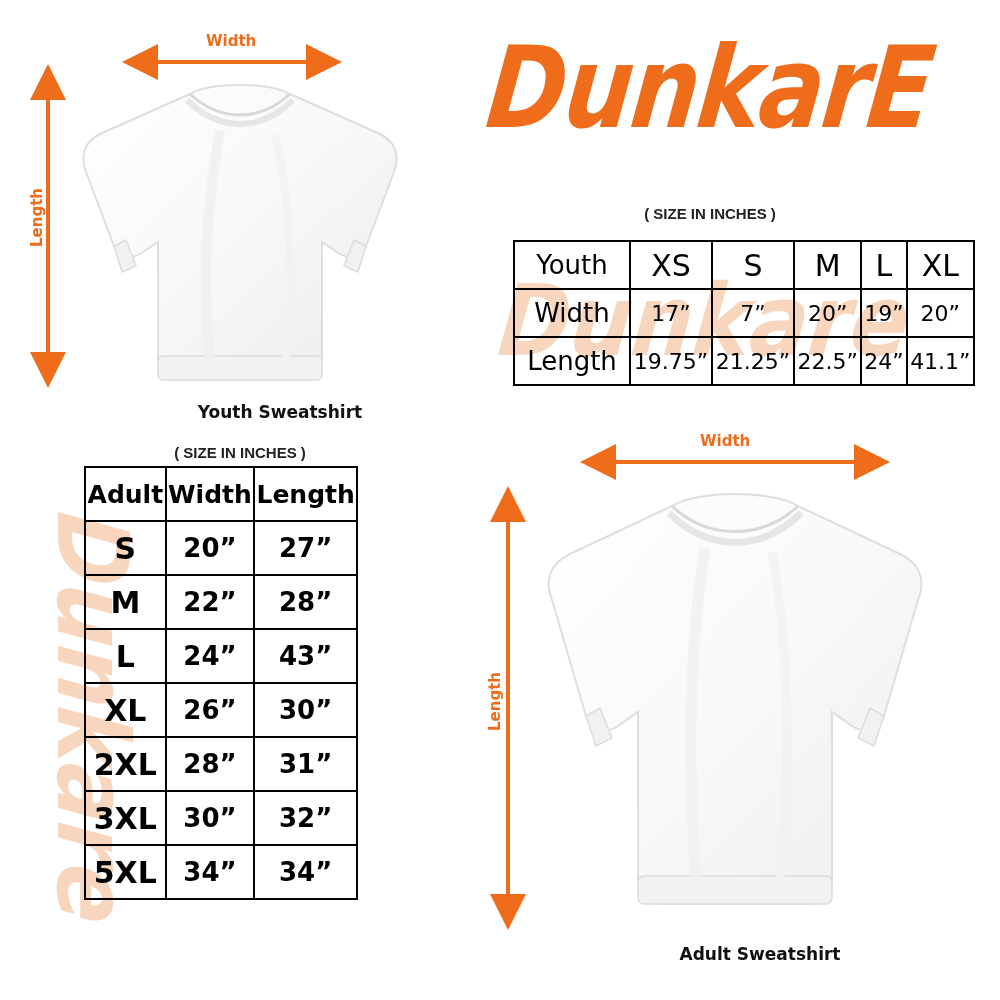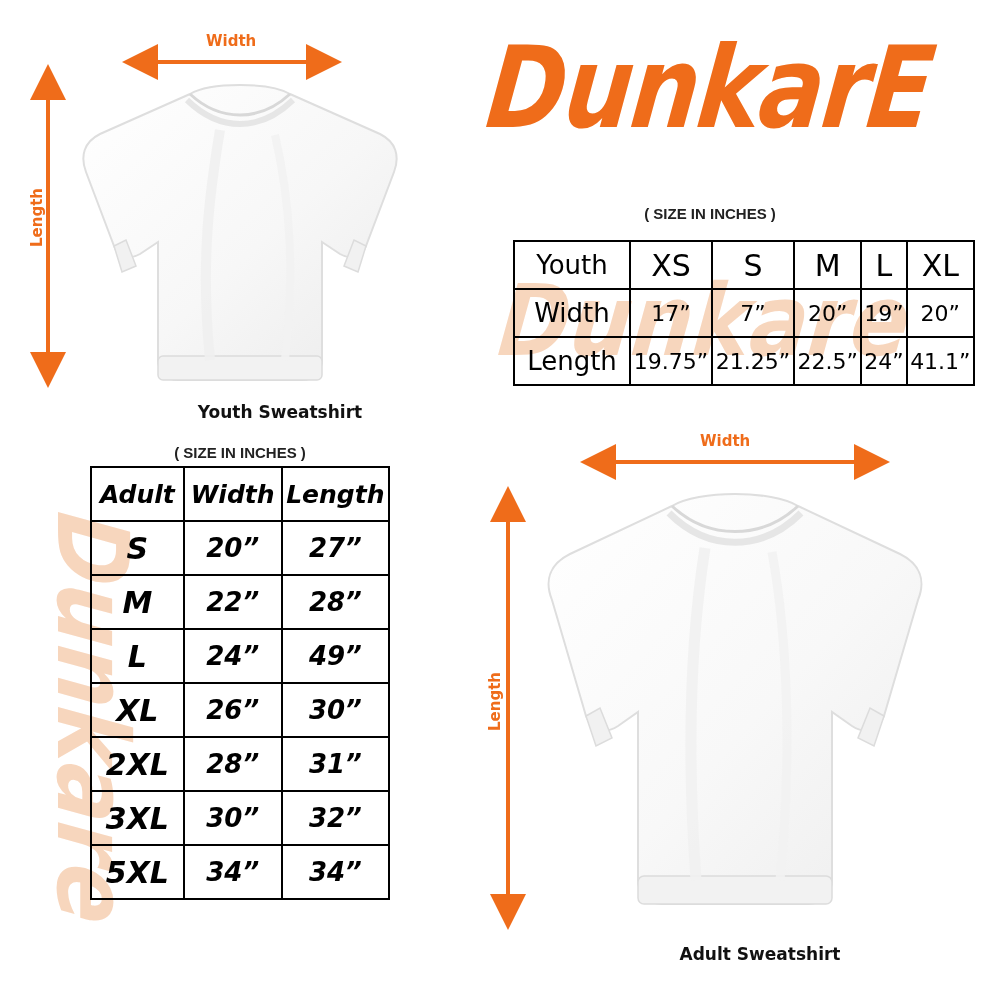--- a/index.html
+++ b/index.html
@@ -132,24 +132,23 @@
   }
   #youth-table tr.header-row td {
     font-size: 30px;
   }
   #youth-table tr.header-row td.row-head {
     font-size: 26px;
   }
 
   
   #adult-table {
-    left: 90px;
+    left: 84px;
     top: 466px;
-    width: 300px;
-    font-style: italic;
+    width: 274px;
   }
   #adult-table td {
     height: 50px;
     font-size: 26px;
     font-weight: bold;
   }
   #adult-table td.col0 { width: 113px; }
   #adult-table td.col1 { width: 112px; }
   #adult-table td.col2 { width: 112px; }
   #adult-table tr.header-row td {
@@ -306,21 +305,21 @@
       <td class="col2">27”</td>
     </tr>
     <tr>
       <td class="col0 size-cell">M</td>
       <td class="col1">22”</td>
       <td class="col2">28”</td>
     </tr>
     <tr>
       <td class="col0 size-cell">L</td>
       <td class="col1">24”</td>
-      <td class="col2">49”</td>
+      <td class="col2">43”</td>
     </tr>
     <tr>
       <td class="col0 size-cell">XL</td>
       <td class="col1">26”</td>
       <td class="col2">30”</td>
     </tr>
     <tr>
       <td class="col0 size-cell">2XL</td>
       <td class="col1">28”</td>
       <td class="col2">31”</td>

